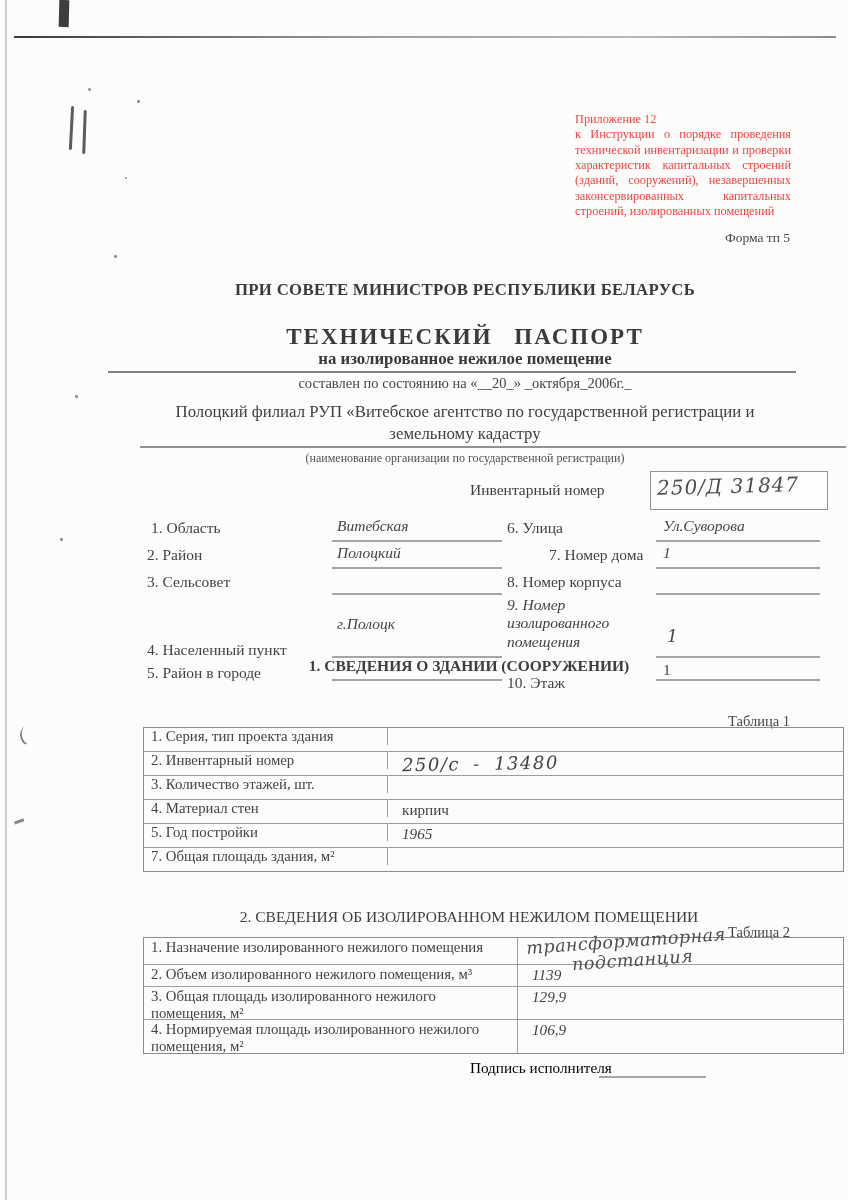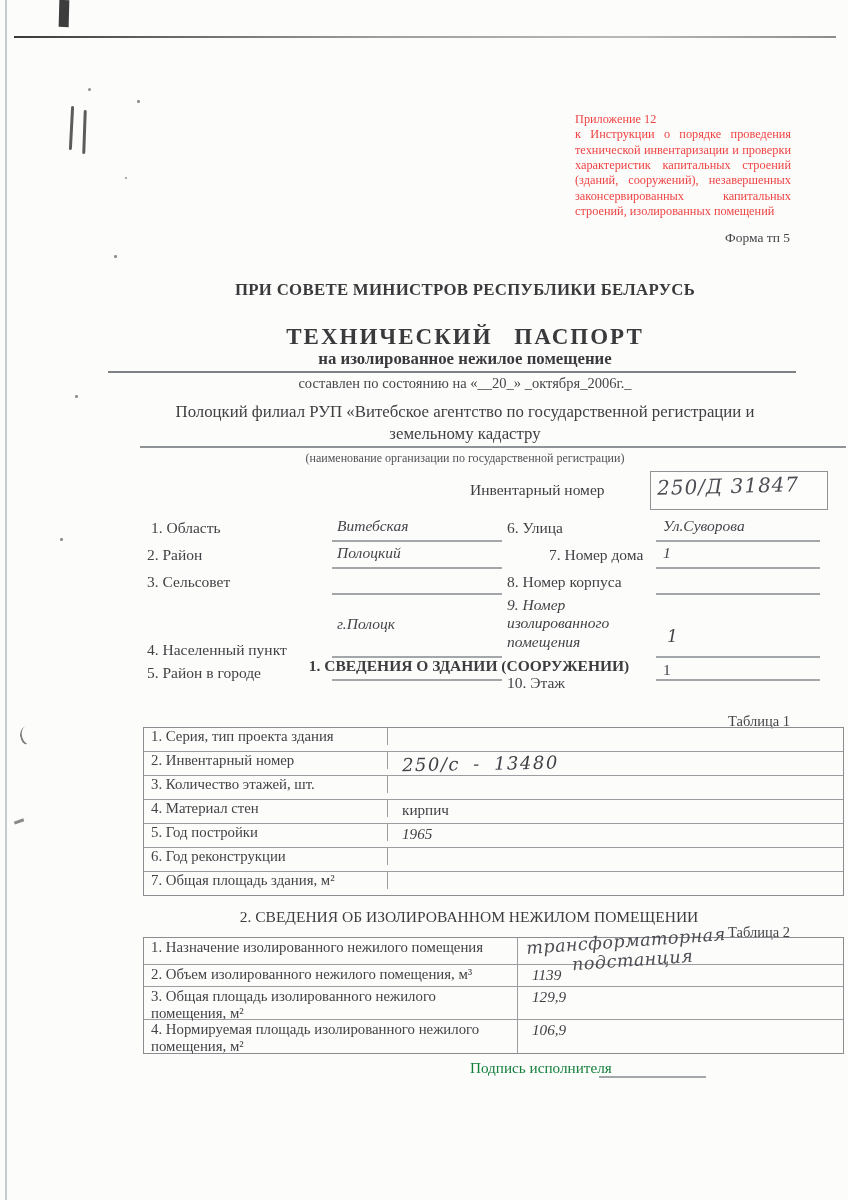--- a/index.html
+++ b/index.html
@@ -59,21 +59,21 @@
     padding:1px 4px 0 7px;font-size:14.8px;line-height:1.12;color:#434347;}
   .tcell-v{box-sizing:border-box;padding:1px 4px 0 14px;font-size:15.2px;color:#3f3f44;}
   .t1 .tcell-l{width:244px;}
   .t1 .trow{height:23px;align-items:flex-start;}
   .t1 .tcell-l{padding-top:0;}
   .t2 .tcell-l{width:374px;}
   .val-italic{font-style:italic;}
   .hand-cell{font-size:18px;letter-spacing:1.5px;word-spacing:6px;transform:rotate(-1deg);}
   .dest-hand{font-size:17.5px;letter-spacing:.5px;transform:rotate(-4deg);white-space:nowrap;}
   
-  .sign-label{left:470px;top:1059px;font-size:15.2px;color:#15803d;}
+  .sign-label{left:470px;top:1059px;font-size:15.2px;color:#000000;}
 </style>
 </head>
 <body>
 
 <div class="page">
 
   <div class="abs top-tick"></div>
   <div class="abs top-line"></div>
   <div class="abs left-edge"></div>
   <div class="abs stroke" style="left:70px;top:106px;transform:rotate(3deg);"></div>
@@ -166,24 +166,20 @@
     </div>
     <div class="trow">
       <div class="tcell-l">4. Материал стен</div>
       <div class="tcell-v">кирпич</div>
     </div>
     <div class="trow">
       <div class="tcell-l">5. Год постройки</div>
       <div class="tcell-v val-italic">1965</div>
     </div>
     <div class="trow">
-      <div class="tcell-l">6. Год реконструкции</div>
-      <div class="tcell-v"></div>
-    </div>
-    <div class="trow">
       <div class="tcell-l">7. Общая площадь здания, м²</div>
       <div class="tcell-v"></div>
     </div>
   </div>
 
   <div class="abs sec-title" style="top:908px;">2. СВЕДЕНИЯ ОБ ИЗОЛИРОВАННОМ НЕЖИЛОМ ПОМЕЩЕНИИ</div>
   <div class="abs tbl-label" style="top:924px;">Таблица 2</div>
 
   <div class="abs tbl t2" style="left:143px;top:937px;width:699px;">
     <div class="trow" style="height:26px;">

